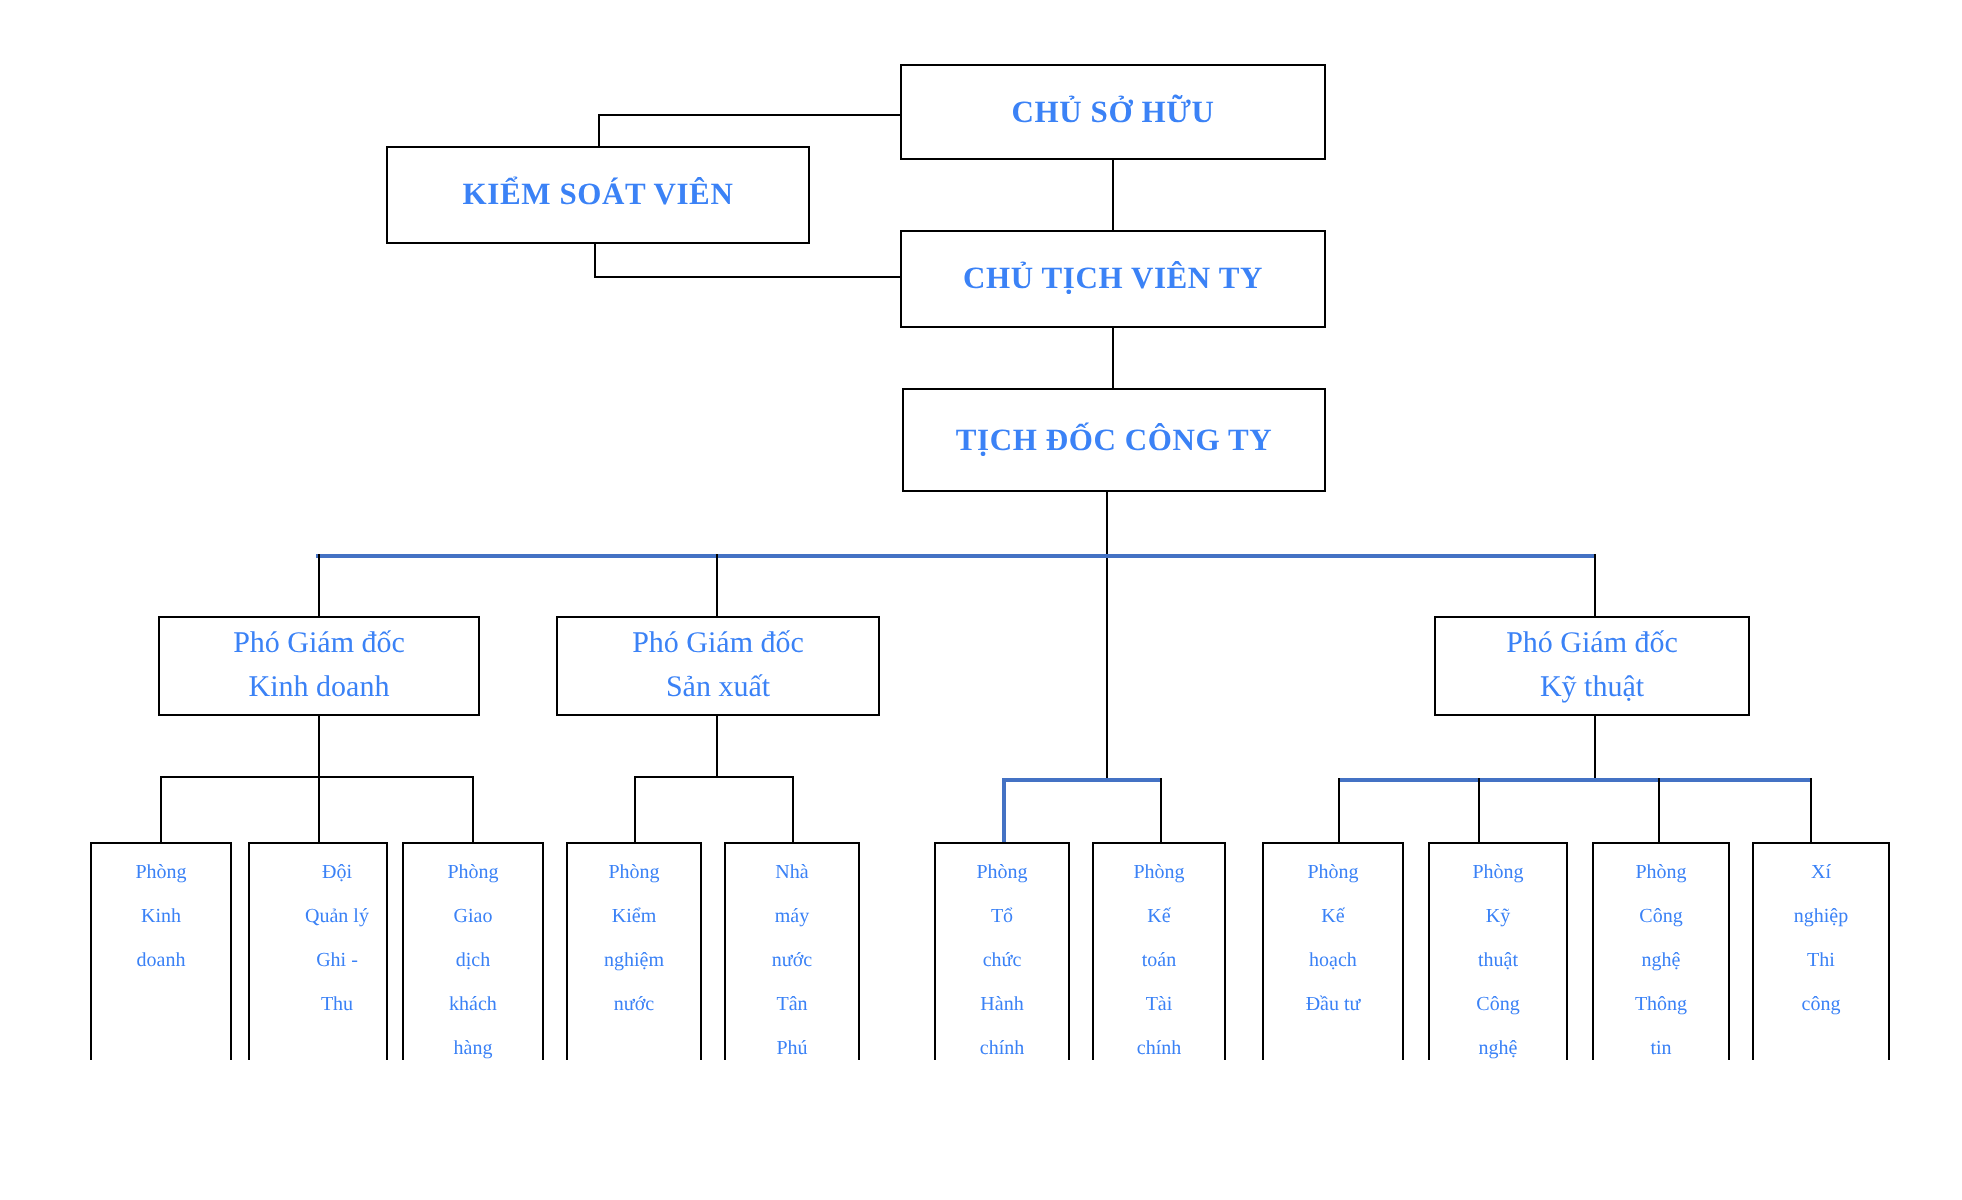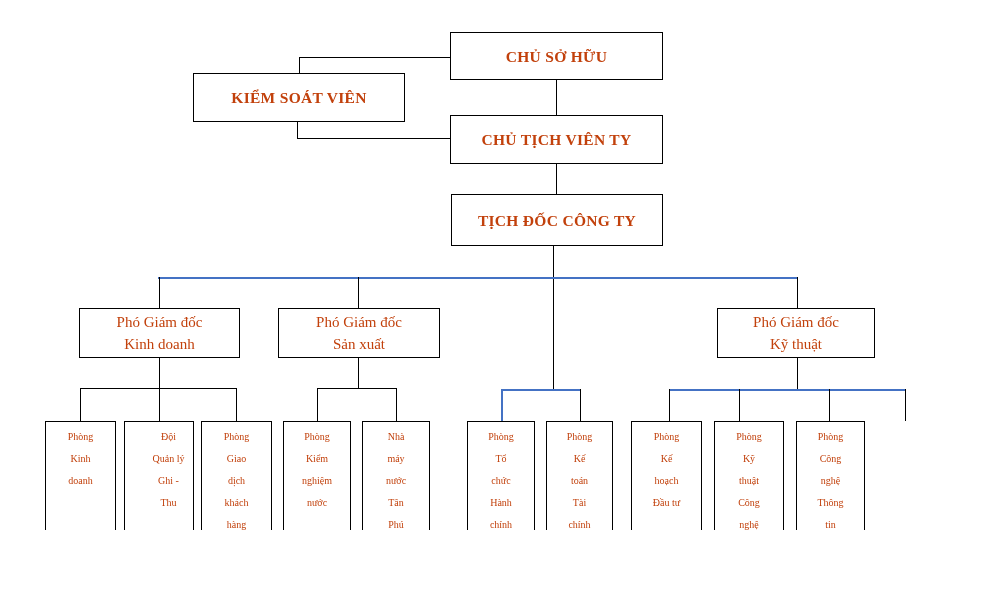--- a/index.html
+++ b/index.html
@@ -1,18 +1,18 @@
 <!DOCTYPE html>
 <html><head>
 <meta charset="utf-8">
 <style>
   html,body{margin:0;padding:0;background:#fff;}
   #stage{
     position:relative;width:981px;height:530px;background:#fff;overflow:hidden;
-    font-family:"Liberation Serif","DejaVu Serif",serif;color:#c2410c;
+    font-family:"Liberation Serif","DejaVu Serif",serif;color:#3b82f6;
   }
   .box{
     position:absolute;border:1.4px solid #000;background:#fff;box-sizing:border-box;
     display:flex;align-items:center;justify-content:center;text-align:center;
     font-size:15px;line-height:21px;white-space:pre-line;
   }
   .box.lvl-top{font-weight:bold;font-size:15.5px;letter-spacing:.3px;}
   .box.lvl-mid{font-size:15px;line-height:22px;}
   .box.lvl-bot{align-items:flex-start;padding-top:4px;font-size:10px;line-height:22px;}
   .ln{position:absolute;background:#000;}
@@ -112,14 +112,18 @@
   <div class="box lvl-bot" style="left:714px;top:421px;width:70px;height:147px;">Phòng
 Kỹ
 thuật
 Công
 nghệ</div>
   <div class="box lvl-bot" style="left:796px;top:421px;width:69px;height:147px;">Phòng
 Công
 nghệ
 Thông
 tin</div>
+  <div class="box lvl-bot" style="left:876px;top:421px;width:69px;height:147px;">Xí
+nghiệp
+Thi
+công</div>
 
 </div>
 
 </body></html>

